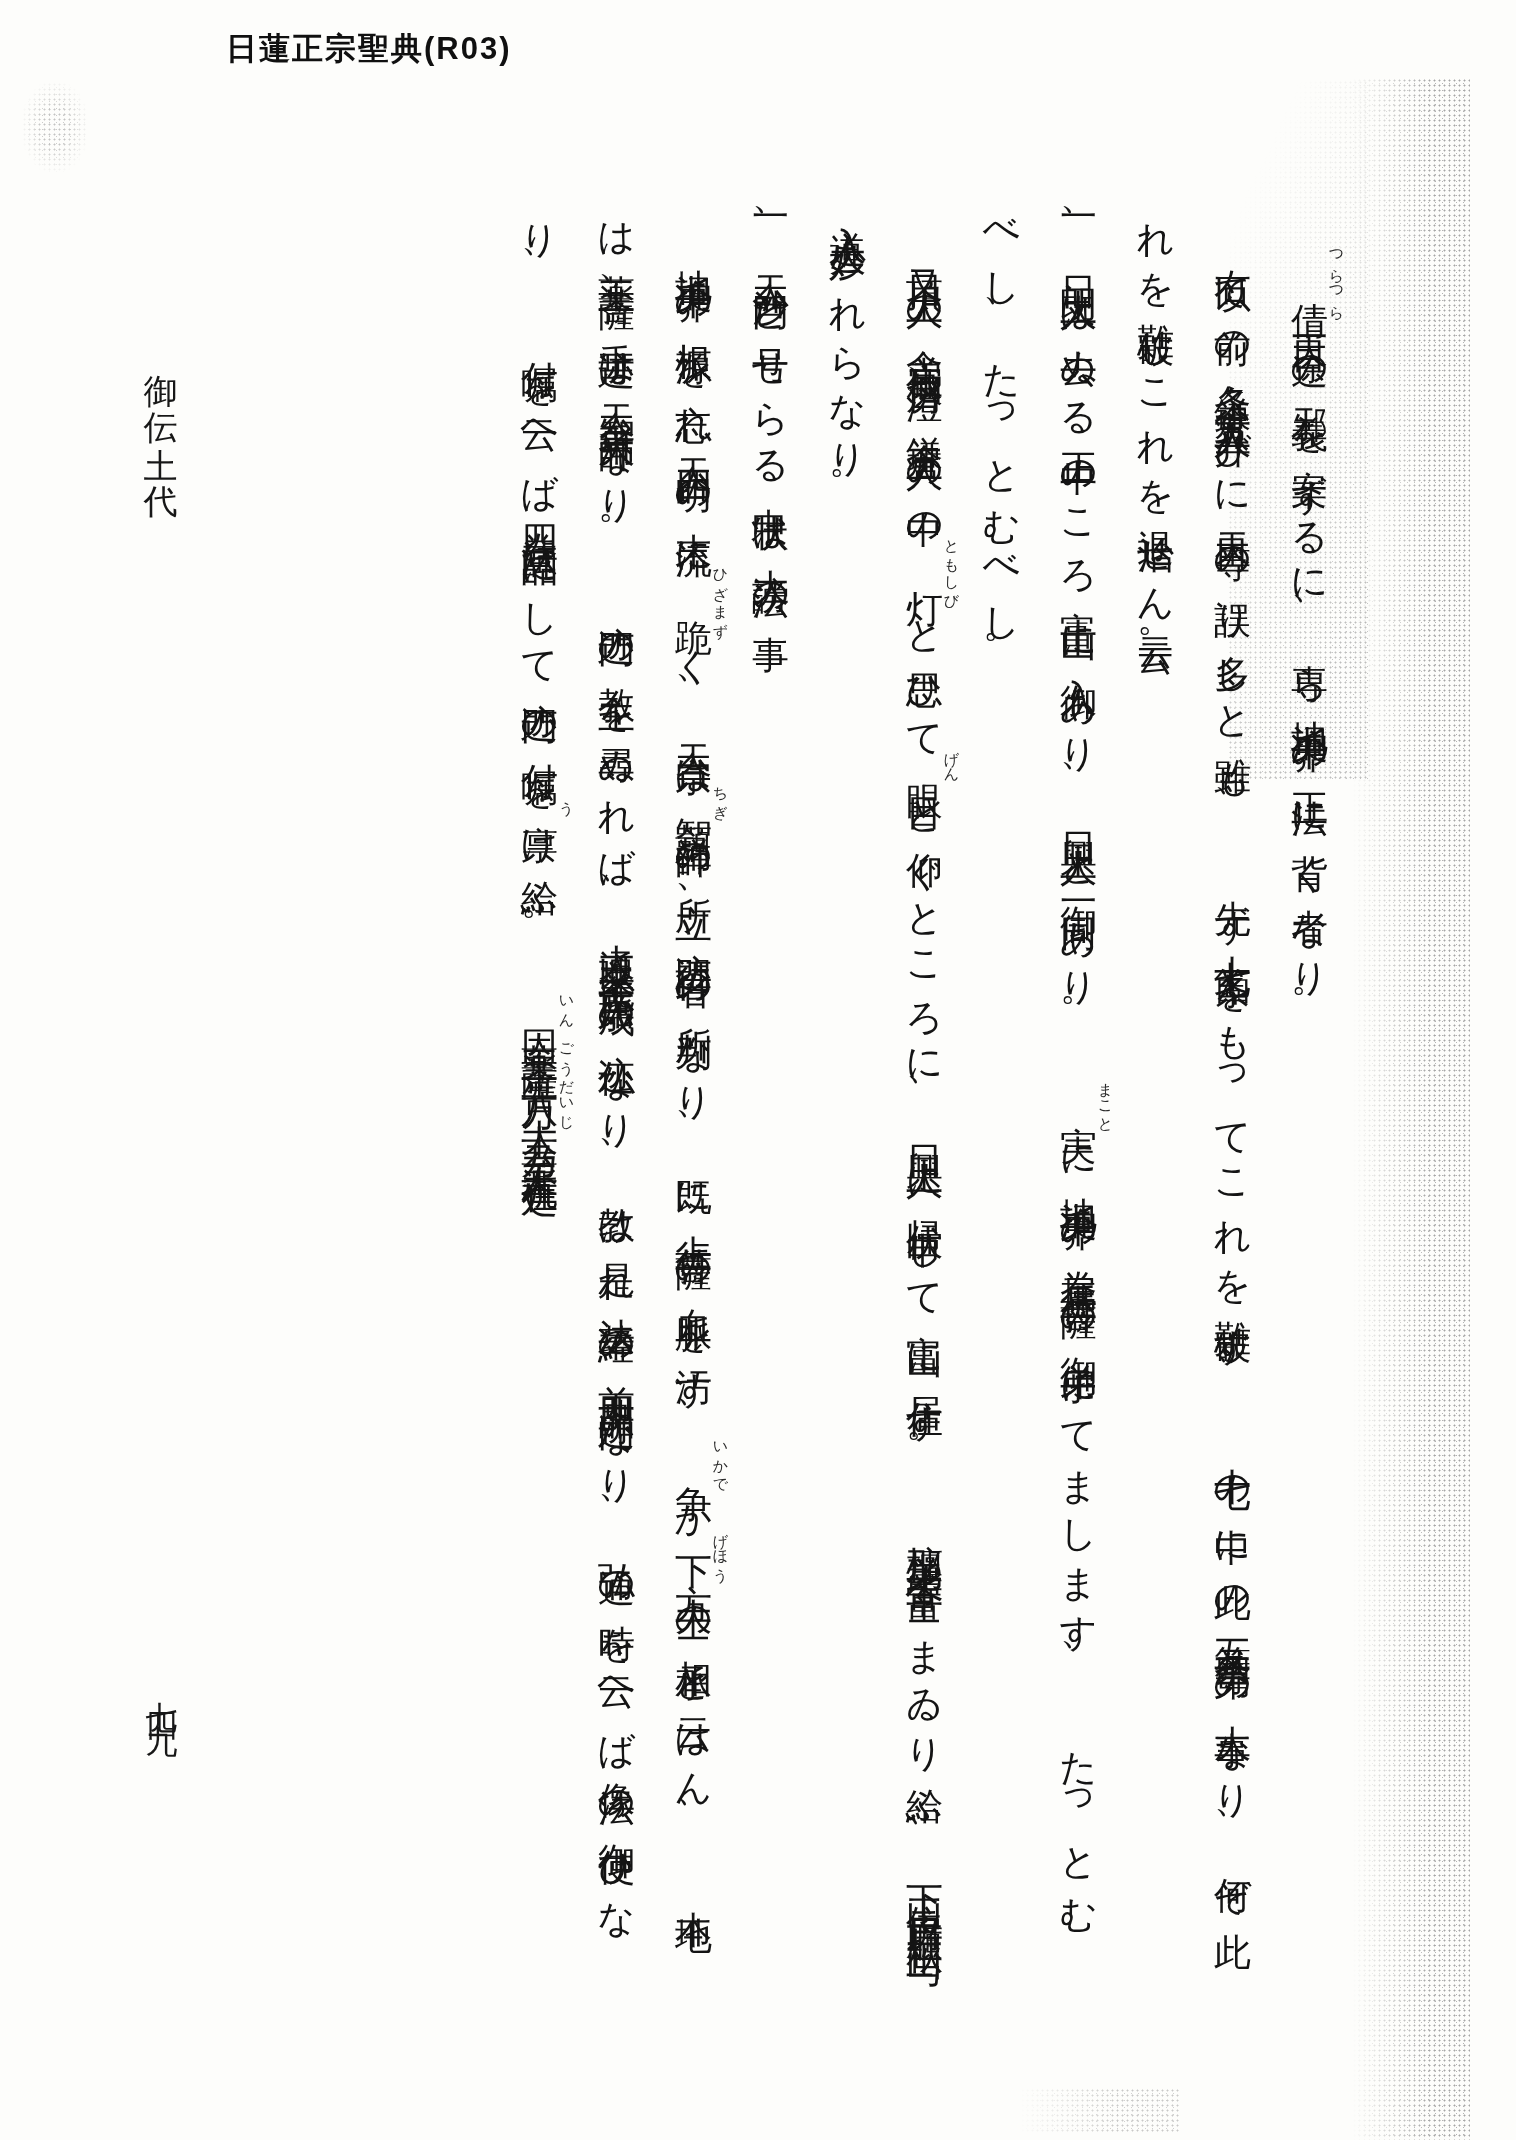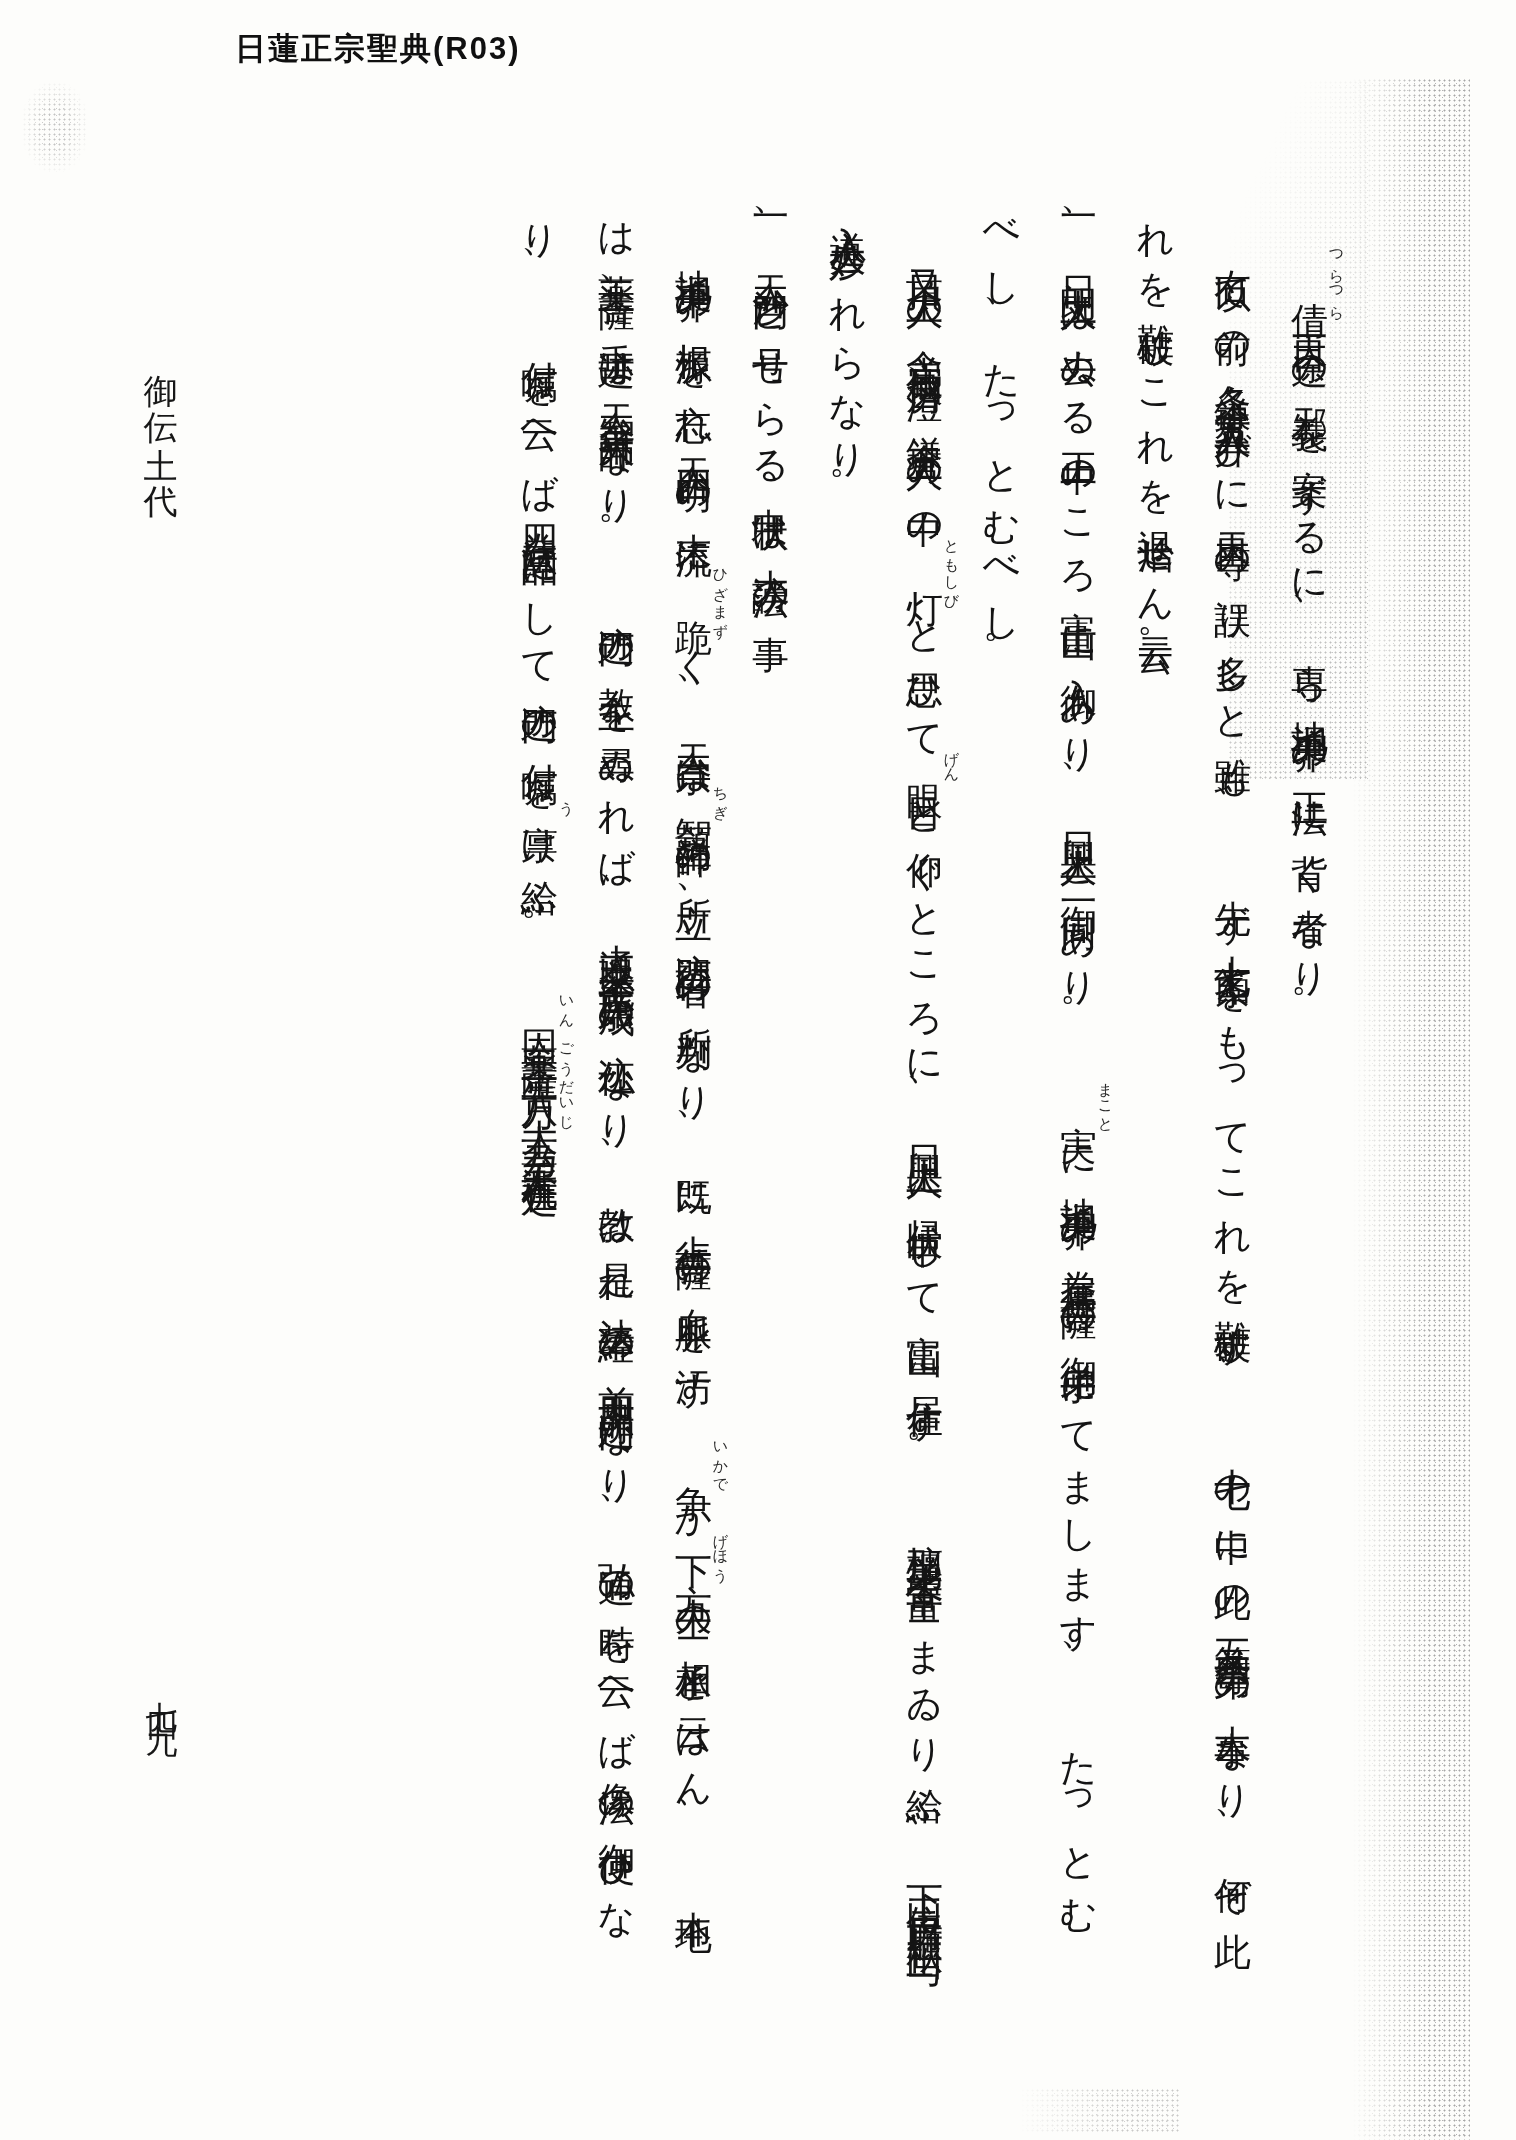--- a/index.html
+++ b/index.html
@@ -8,21 +8,21 @@
     position: relative;
     background: #fdfdfb;
     overflow: hidden;
     font-family: "Liberation Serif", "DejaVu Serif", serif;
     color: #151515;
   }
 
   
   .scan-header {
     position: absolute;
-    left: 235px; top: 28px;
+    left: 226px; top: 28px;
     font-family: "Liberation Sans", "DejaVu Sans", sans-serif;
     font-weight: 700;
     font-size: 31px;
     letter-spacing: 2px;
     color: #101010;
     white-space: nowrap;
   }
 
   
   .text-block {

